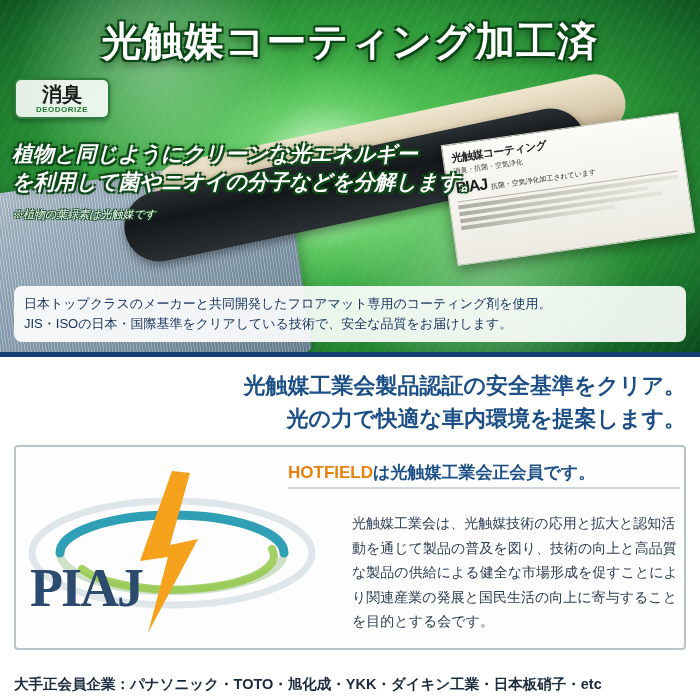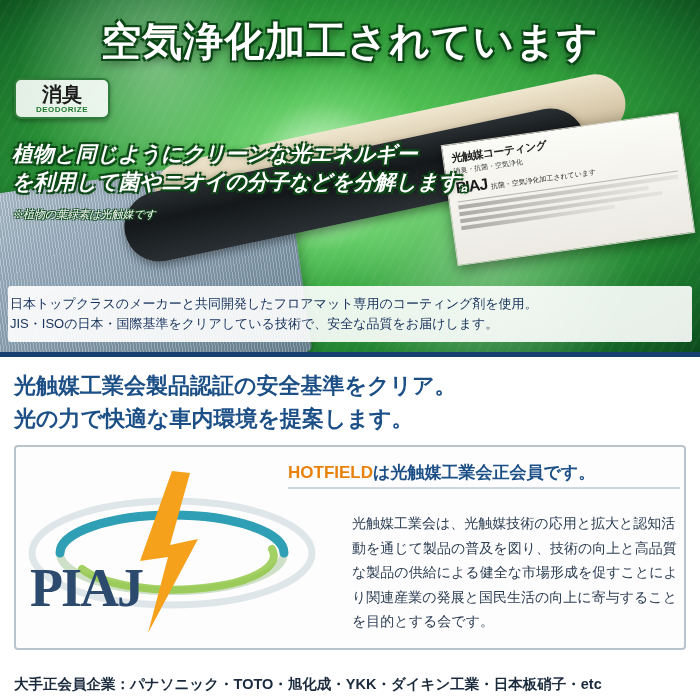--- a/index.html
+++ b/index.html
@@ -212,24 +212,24 @@
     color: #ffffff;
     text-shadow: 1px 1px 0 #0d4a18, -1px 1px 0 #0d4a18, 1px -1px 0 #0d4a18, -1px -1px 0 #0d4a18;
   }
 
   
   .strip {
     position: absolute;
     left: 0;
     right: 0;
     bottom: 10px;
-    margin: 0 8px;
+    margin: 0 14px;
     background: rgba(255,255,255,0.90);
-    border-radius: 3px;
-    padding: 8px 2px;
+    border-radius: 8px;
+    padding: 8px 10px;
     box-sizing: border-box;
   }
   .strip p {
     margin: 0;
     font-size: 13px;
     color: #15305a;
     line-height: 1.55;
     white-space: nowrap;
   }
 
@@ -248,20 +248,21 @@
     box-sizing: border-box;
     padding: 12px 14px 0 14px;
   }
   .lead {
     font-size: 22px;
     font-weight: bold;
     color: #1b4f86;
     line-height: 1.5;
     letter-spacing: 0px;
     white-space: nowrap;
+    text-align: right;
   }
   .panel {
     position: relative;
     margin-top: 10px;
     height: 205px;
     border: 2px solid #b9c3cc;
     border-radius: 4px;
     background: #fdfdfd;
     overflow: hidden;
     box-sizing: border-box;
@@ -343,21 +344,21 @@
         <small>抗菌・空気浄化加工されています</small>
       </div>
       <div class="label-lines">
         <div></div>
         <div></div>
         <div></div>
         <div></div>
       </div>
     </div>
 
-    <div class="headline">空気浄化加工されています</div>
+    <div class="headline">光触媒コーティング加工済</div>
 
     <div class="badges">
       <div class="badge">
         <div class="badge-main">消臭</div>
         <div class="badge-sub">DEODORIZE</div>
       </div>
     </div>
 
     <div class="copy">
       <div class="copy-line">植物と同じようにクリーンな光エネルギー</div>

